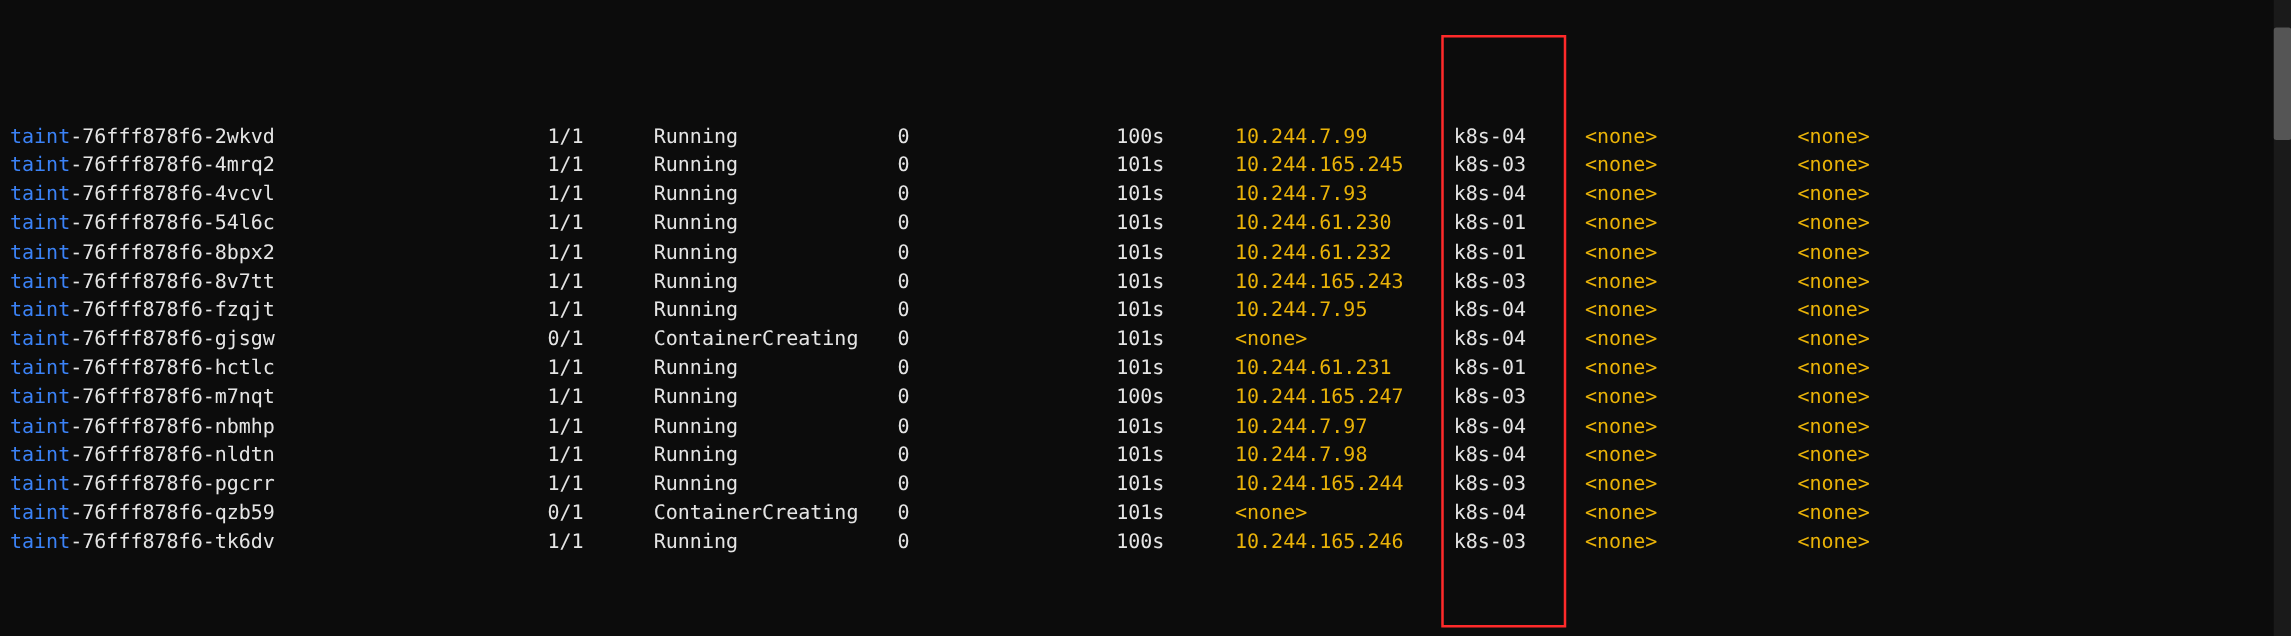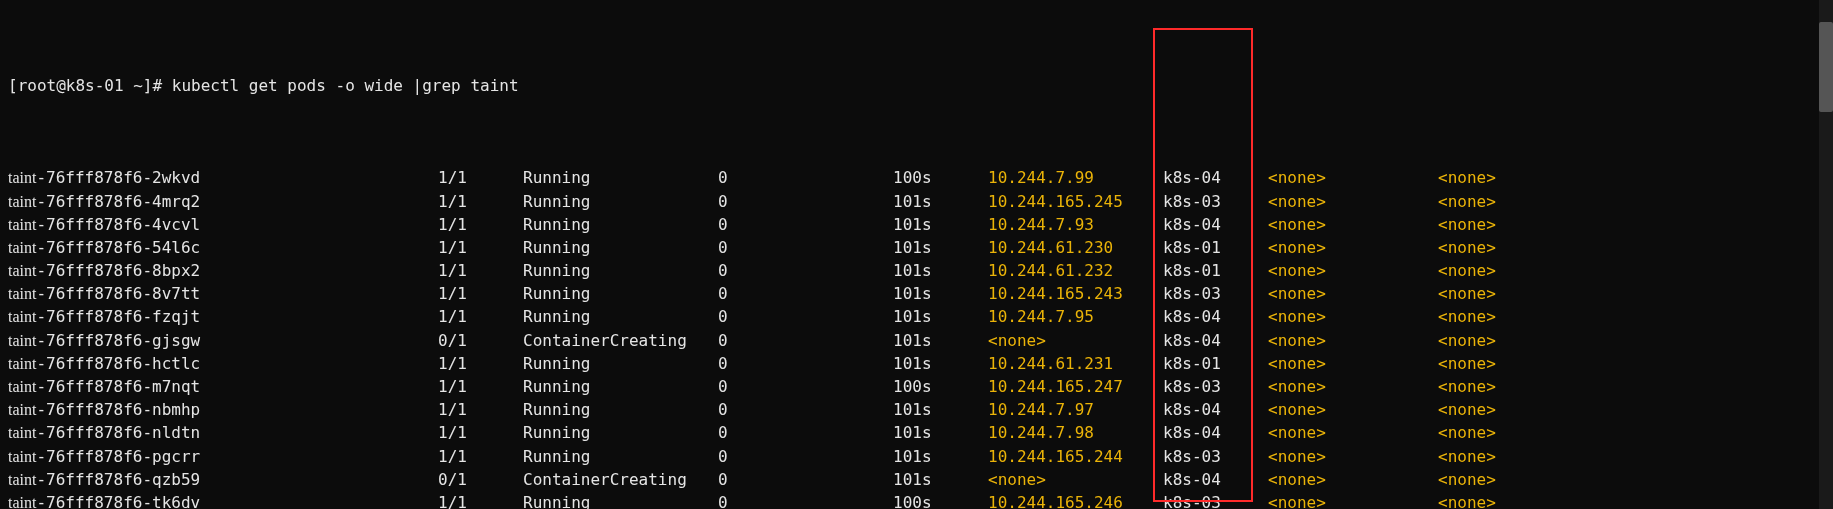--- a/index.html
+++ b/index.html
@@ -25,21 +25,21 @@
   .c-name   { width: 430px; }
   .c-ready  { width: 85px;  }
   .c-status { width: 195px; }
   .c-rest   { width: 175px; }
   .c-age    { width: 95px;  }
   .c-ip     { width: 175px; }
   .c-node   { width: 105px; }
   .c-nom    { width: 170px; }
   .c-gates  { width: 100px; }
 
-  .red     { color: #e5e5e5; font-family: Liberation Serif, serif; }
+  .red     { color: #3b82f6; }
   .white   { color: #e5e5e5; }
   .magenta { color: #eab308; }
 
   .prompt-line { color: #e5e5e5; }
 
   
   .hl-box {
     position: absolute;
     border: 2px solid #ff2a2a;
     pointer-events: none;
@@ -63,21 +63,20 @@
     height: 90px;
     background: #555;
     border-radius: 2px;
   }
 </style>
 </head>
 <body>
 
 <div class="terminal">
 
-  <div class="row prompt-line"><span>[root@k8s-01 ~]# kubectl get pods -o wide |grep taint</span></div>
 
   <div id="rows-container"><div class="row"><span class="cell c-name"><span class="red">taint</span><span class="white">-76fff878f6-2wkvd</span></span><span class="cell c-ready white">1/1</span><span class="cell c-status white">Running</span><span class="cell c-rest white">0</span><span class="cell c-age white">100s</span><span class="cell c-ip magenta">10.244.7.99</span><span class="cell c-node white">k8s-04</span><span class="cell c-nom magenta">&lt;none&gt;</span><span class="cell c-gates magenta">&lt;none&gt;</span></div><div class="row"><span class="cell c-name"><span class="red">taint</span><span class="white">-76fff878f6-4mrq2</span></span><span class="cell c-ready white">1/1</span><span class="cell c-status white">Running</span><span class="cell c-rest white">0</span><span class="cell c-age white">101s</span><span class="cell c-ip magenta">10.244.165.245</span><span class="cell c-node white">k8s-03</span><span class="cell c-nom magenta">&lt;none&gt;</span><span class="cell c-gates magenta">&lt;none&gt;</span></div><div class="row"><span class="cell c-name"><span class="red">taint</span><span class="white">-76fff878f6-4vcvl</span></span><span class="cell c-ready white">1/1</span><span class="cell c-status white">Running</span><span class="cell c-rest white">0</span><span class="cell c-age white">101s</span><span class="cell c-ip magenta">10.244.7.93</span><span class="cell c-node white">k8s-04</span><span class="cell c-nom magenta">&lt;none&gt;</span><span class="cell c-gates magenta">&lt;none&gt;</span></div><div class="row"><span class="cell c-name"><span class="red">taint</span><span class="white">-76fff878f6-54l6c</span></span><span class="cell c-ready white">1/1</span><span class="cell c-status white">Running</span><span class="cell c-rest white">0</span><span class="cell c-age white">101s</span><span class="cell c-ip magenta">10.244.61.230</span><span class="cell c-node white">k8s-01</span><span class="cell c-nom magenta">&lt;none&gt;</span><span class="cell c-gates magenta">&lt;none&gt;</span></div><div class="row"><span class="cell c-name"><span class="red">taint</span><span class="white">-76fff878f6-8bpx2</span></span><span class="cell c-ready white">1/1</span><span class="cell c-status white">Running</span><span class="cell c-rest white">0</span><span class="cell c-age white">101s</span><span class="cell c-ip magenta">10.244.61.232</span><span class="cell c-node white">k8s-01</span><span class="cell c-nom magenta">&lt;none&gt;</span><span class="cell c-gates magenta">&lt;none&gt;</span></div><div class="row"><span class="cell c-name"><span class="red">taint</span><span class="white">-76fff878f6-8v7tt</span></span><span class="cell c-ready white">1/1</span><span class="cell c-status white">Running</span><span class="cell c-rest white">0</span><span class="cell c-age white">101s</span><span class="cell c-ip magenta">10.244.165.243</span><span class="cell c-node white">k8s-03</span><span class="cell c-nom magenta">&lt;none&gt;</span><span class="cell c-gates magenta">&lt;none&gt;</span></div><div class="row"><span class="cell c-name"><span class="red">taint</span><span class="white">-76fff878f6-fzqjt</span></span><span class="cell c-ready white">1/1</span><span class="cell c-status white">Running</span><span class="cell c-rest white">0</span><span class="cell c-age white">101s</span><span class="cell c-ip magenta">10.244.7.95</span><span class="cell c-node white">k8s-04</span><span class="cell c-nom magenta">&lt;none&gt;</span><span class="cell c-gates magenta">&lt;none&gt;</span></div><div class="row"><span class="cell c-name"><span class="red">taint</span><span class="white">-76fff878f6-gjsgw</span></span><span class="cell c-ready white">0/1</span><span class="cell c-status white">ContainerCreating</span><span class="cell c-rest white">0</span><span class="cell c-age white">101s</span><span class="cell c-ip magenta">&lt;none&gt;</span><span class="cell c-node white">k8s-04</span><span class="cell c-nom magenta">&lt;none&gt;</span><span class="cell c-gates magenta">&lt;none&gt;</span></div><div class="row"><span class="cell c-name"><span class="red">taint</span><span class="white">-76fff878f6-hctlc</span></span><span class="cell c-ready white">1/1</span><span class="cell c-status white">Running</span><span class="cell c-rest white">0</span><span class="cell c-age white">101s</span><span class="cell c-ip magenta">10.244.61.231</span><span class="cell c-node white">k8s-01</span><span class="cell c-nom magenta">&lt;none&gt;</span><span class="cell c-gates magenta">&lt;none&gt;</span></div><div class="row"><span class="cell c-name"><span class="red">taint</span><span class="white">-76fff878f6-m7nqt</span></span><span class="cell c-ready white">1/1</span><span class="cell c-status white">Running</span><span class="cell c-rest white">0</span><span class="cell c-age white">100s</span><span class="cell c-ip magenta">10.244.165.247</span><span class="cell c-node white">k8s-03</span><span class="cell c-nom magenta">&lt;none&gt;</span><span class="cell c-gates magenta">&lt;none&gt;</span></div><div class="row"><span class="cell c-name"><span class="red">taint</span><span class="white">-76fff878f6-nbmhp</span></span><span class="cell c-ready white">1/1</span><span class="cell c-status white">Running</span><span class="cell c-rest white">0</span><span class="cell c-age white">101s</span><span class="cell c-ip magenta">10.244.7.97</span><span class="cell c-node white">k8s-04</span><span class="cell c-nom magenta">&lt;none&gt;</span><span class="cell c-gates magenta">&lt;none&gt;</span></div><div class="row"><span class="cell c-name"><span class="red">taint</span><span class="white">-76fff878f6-nldtn</span></span><span class="cell c-ready white">1/1</span><span class="cell c-status white">Running</span><span class="cell c-rest white">0</span><span class="cell c-age white">101s</span><span class="cell c-ip magenta">10.244.7.98</span><span class="cell c-node white">k8s-04</span><span class="cell c-nom magenta">&lt;none&gt;</span><span class="cell c-gates magenta">&lt;none&gt;</span></div><div class="row"><span class="cell c-name"><span class="red">taint</span><span class="white">-76fff878f6-pgcrr</span></span><span class="cell c-ready white">1/1</span><span class="cell c-status white">Running</span><span class="cell c-rest white">0</span><span class="cell c-age white">101s</span><span class="cell c-ip magenta">10.244.165.244</span><span class="cell c-node white">k8s-03</span><span class="cell c-nom magenta">&lt;none&gt;</span><span class="cell c-gates magenta">&lt;none&gt;</span></div><div class="row"><span class="cell c-name"><span class="red">taint</span><span class="white">-76fff878f6-qzb59</span></span><span class="cell c-ready white">0/1</span><span class="cell c-status white">ContainerCreating</span><span class="cell c-rest white">0</span><span class="cell c-age white">101s</span><span class="cell c-ip magenta">&lt;none&gt;</span><span class="cell c-node white">k8s-04</span><span class="cell c-nom magenta">&lt;none&gt;</span><span class="cell c-gates magenta">&lt;none&gt;</span></div><div class="row"><span class="cell c-name"><span class="red">taint</span><span class="white">-76fff878f6-tk6dv</span></span><span class="cell c-ready white">1/1</span><span class="cell c-status white">Running</span><span class="cell c-rest white">0</span><span class="cell c-age white">100s</span><span class="cell c-ip magenta">10.244.165.246</span><span class="cell c-node white">k8s-03</span><span class="cell c-nom magenta">&lt;none&gt;</span><span class="cell c-gates magenta">&lt;none&gt;</span></div></div>
 
   <div class="hl-box" style="left:1153px;top:28px;width:100px;height:474px;"></div>
 
   <div class="scrollbar-track"></div>
   <div class="scrollbar-thumb"></div>
 
 </div>
 

